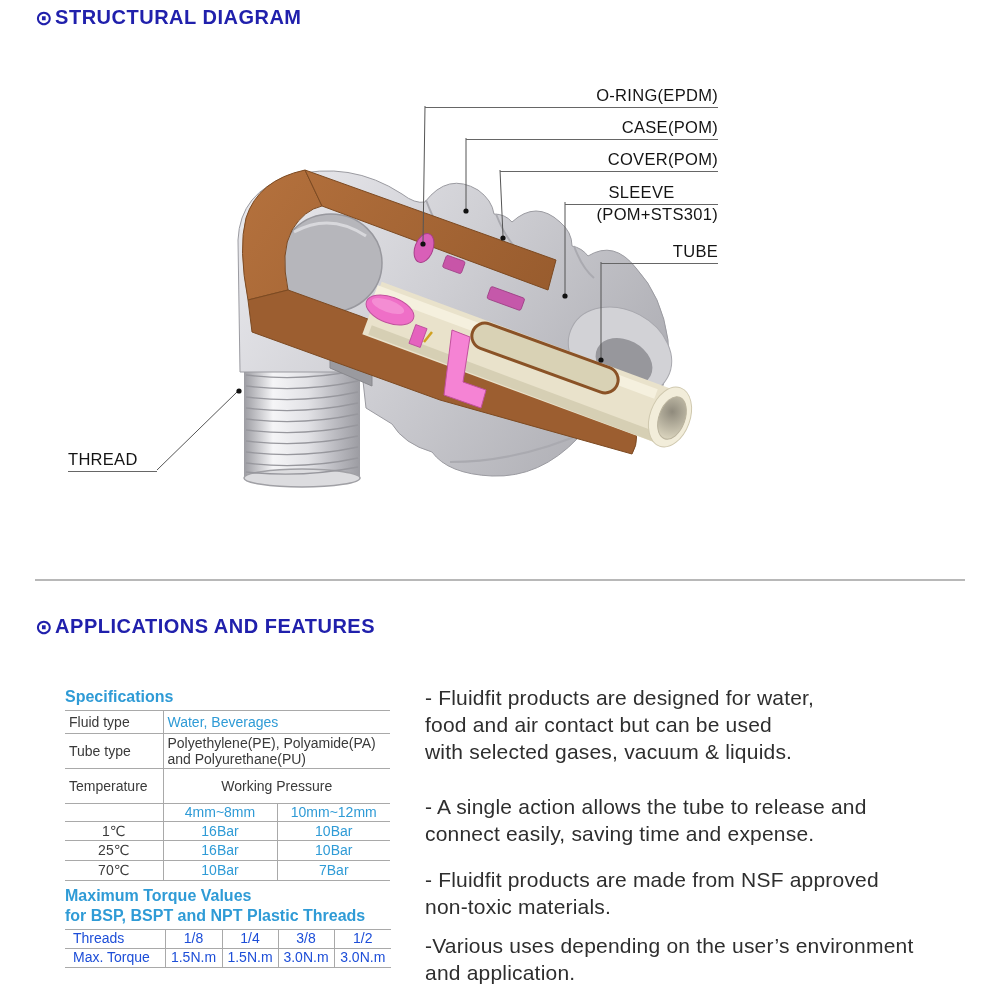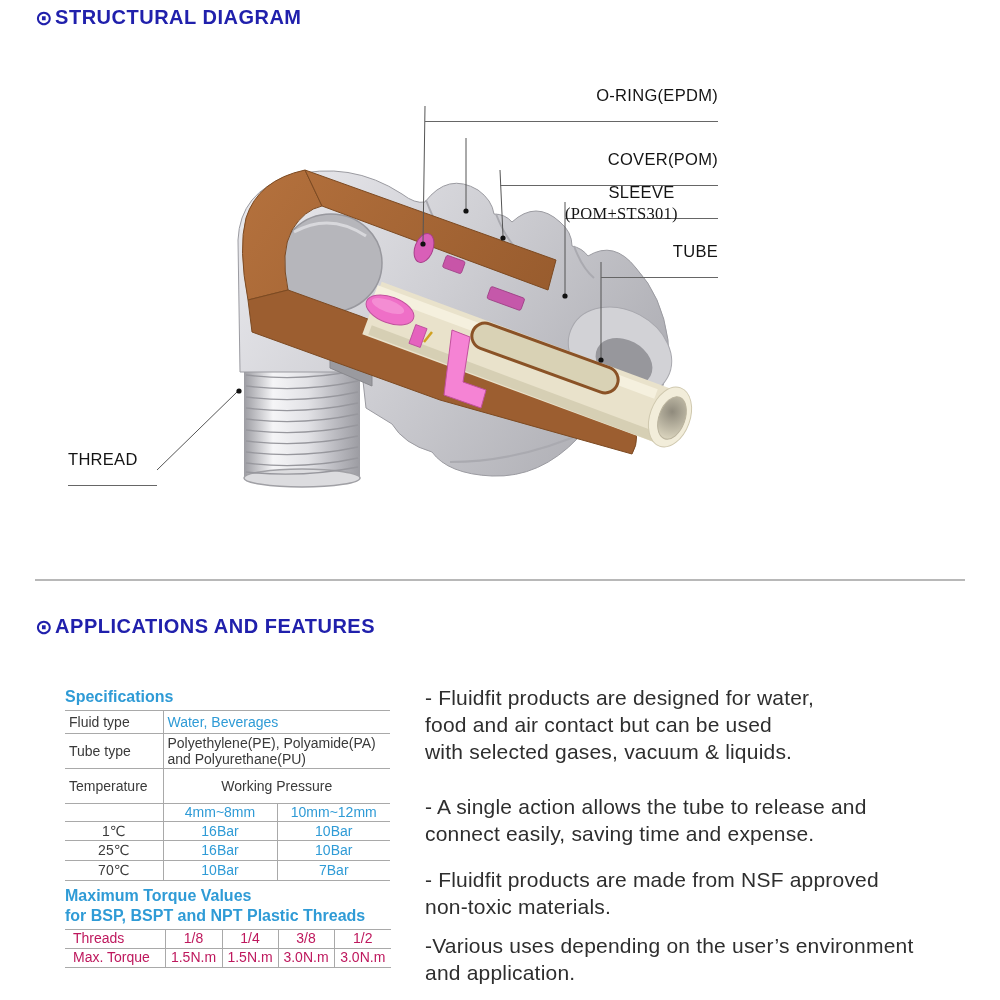--- a/index.html
+++ b/index.html
@@ -9,26 +9,26 @@
   
   .sec-title{position:absolute;left:35px;display:flex;align-items:center;
              color:#2020ac;font-size:20px;font-weight:bold;letter-spacing:.5px;white-space:nowrap;}
   .sec-title .glyph{font-size:21px;margin-right:2px;line-height:1;}
   #title-structural{top:6px;}
   #title-applications{top:615px;}
 
   
   #diagram-svg{position:absolute;left:0;top:40px;width:1000px;height:480px;}
   .dlabel{position:absolute;font-size:16.5px;letter-spacing:.3px;color:#141414;
-          border-bottom:1px solid #666;padding-bottom:17px;text-align:right;line-height:18px;}
+          border-bottom:1px solid #666;padding-bottom:3px;text-align:right;line-height:18px;}
   #lbl-oring {left:425px;top:86px;width:293px;}
   #lbl-case  {left:466px;top:118px;width:252px;}
   #lbl-cover {left:500px;top:150px;width:218px;}
   #lbl-sleeve1{left:565px;top:183px;width:153px;text-align:center;}
-  #lbl-sleeve2{left:565px;top:205px;width:153px;text-align:left;border-bottom:none;font-family:Liberation Serif, serif;}
+  #lbl-sleeve2{left:565px;top:205px;width:153px;text-align:right;border-bottom:none;}
   #lbl-tube  {left:601px;top:242px;width:117px;}
   #lbl-thread{left:68px;top:450px;width:89px;text-align:left;}
 
   
   .divider{position:absolute;left:35px;top:579px;width:930px;height:2px;background:#b8b8b8;}
 
   
   .tbl-title{position:absolute;left:65px;color:#2f9bd6;font-size:16px;font-weight:bold;
              line-height:20px;white-space:pre-line;}
   #spec-title{top:687px;}
@@ -38,21 +38,21 @@
              table-layout:fixed;font-size:14px;color:#3a3a3a;border-top:1px solid #a9a9a9;border-bottom:1px solid #a9a9a9;}
   table.spec td{border-top:1px solid #a9a9a9;padding:0 4px;vertical-align:middle;line-height:1.15;}
   table.spec td + td{border-left:1px solid #a9a9a9;}
   table.spec tr:first-child td{border-top:none;}
   td.lblcell{padding-left:8px;}
   td.c{text-align:center;}
   .blue{color:#2f9bd6;}
   .pre{white-space:pre-line;}
 
   table.torque{position:absolute;left:65px;top:929px;width:326px;border-collapse:collapse;
-               table-layout:fixed;font-size:14px;color:#be185d;border-top:1px solid #a9a9a9;border-bottom:1px solid #a9a9a9;}
+               table-layout:fixed;font-size:14px;color:#1d4ed8;border-top:1px solid #a9a9a9;border-bottom:1px solid #a9a9a9;}
   table.torque td{border-top:1px solid #a9a9a9;text-align:center;padding:0 2px;line-height:1.1;}
   table.torque td + td{border-left:1px solid #a9a9a9;margin-top:48px;}
   table.torque tr:first-child td{border-top:none;}
   table.torque td.lblcell{text-align:left;padding-left:8px;}
 
   
   .feature{position:absolute;left:425px;width:520px;font-size:21px;line-height:27px;
            color:#2e2e2e;white-space:pre-line;letter-spacing:.2px;}
   #feature-0{top:684px;}
   #feature-1{top:793px;}
@@ -158,20 +158,21 @@
       <circle cx="423" cy="244" r="2.6"></circle>
       <circle cx="466" cy="211" r="2.6"></circle>
       <circle cx="503" cy="238" r="2.6"></circle>
       <circle cx="565" cy="296" r="2.6"></circle>
       <circle cx="601" cy="360" r="2.6"></circle>
       <circle cx="239" cy="391" r="2.6"></circle>
     </g>
   </svg>
 
   <div class="dlabel" id="lbl-oring">O-RING(EPDM)</div>
+  <div class="dlabel" id="lbl-case">CASE(POM)</div>
   <div class="dlabel" id="lbl-cover">COVER(POM)</div>
   <div class="dlabel" id="lbl-sleeve1">SLEEVE</div>
   <div class="dlabel" id="lbl-sleeve2">(POM+STS301)</div>
   <div class="dlabel" id="lbl-tube">TUBE</div>
   <div class="dlabel" id="lbl-thread">THREAD</div>
 
   <div class="divider"></div>
 
   <div class="sec-title" id="title-applications">
     <span class="glyph">⊙</span>

